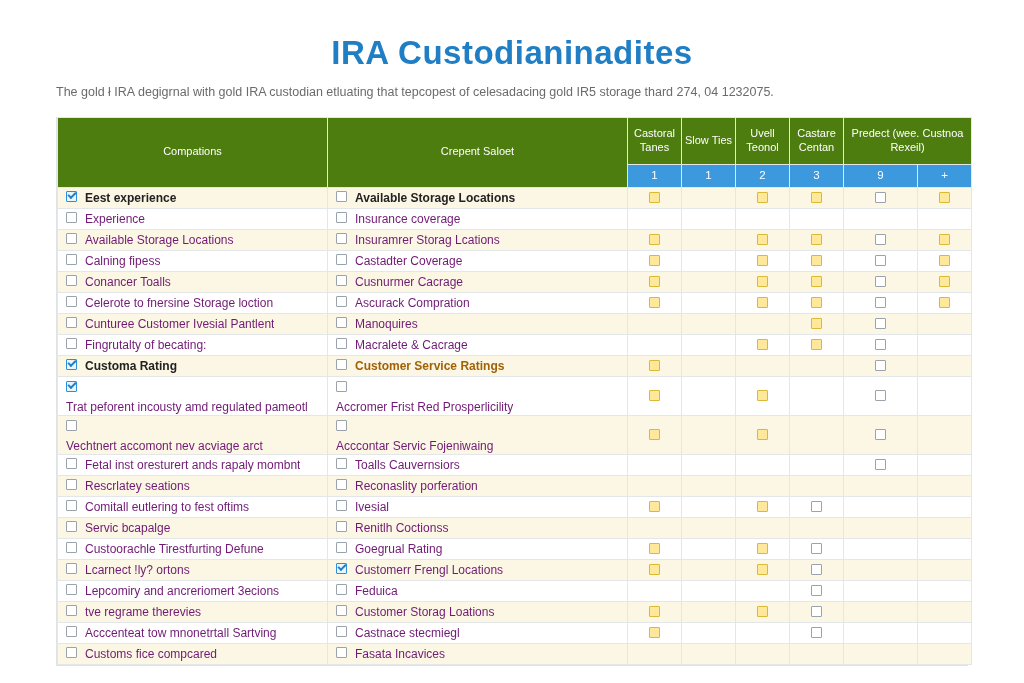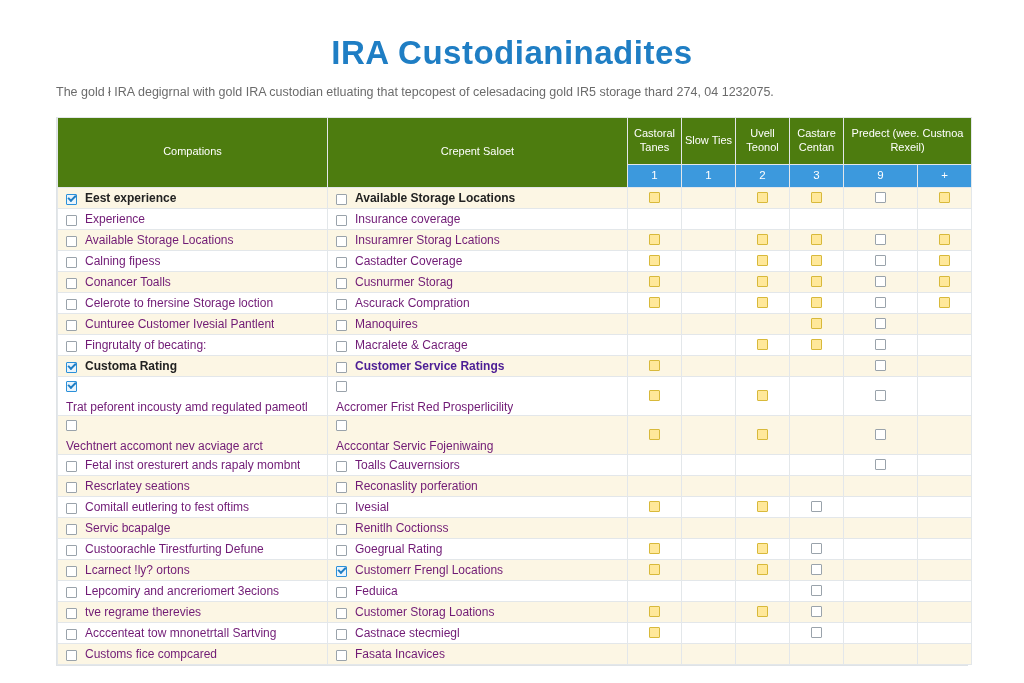--- a/index.html
+++ b/index.html
@@ -73,21 +73,21 @@
   col.c-comp { width: 270px; }
   col.c-feat { width: 300px; }
   col.c-num  { width: 54px; }
   col.c-num-w { width: 74px; }
 
   tbody td {
     height: 20px;
   }
   .cell-pad {
     display: flex;
-    align-items: flex-end;
+    align-items: flex-start;
     gap: 8px;
     padding: 0 8px;
     height: 14px;
     box-sizing: border-box;
   }
   .row-a td { background: #fcf6e4; }
   .row-b td { background: #ffffff; }
   .row-bold .lbl { font-weight: bold; color: #222; }
   .lbl {
     color: #701a75;
@@ -333,21 +333,21 @@
           <tr class="row-a">
             <td>
               <div class="cell-pad">
                 <span class="cb"></span>
                 <span class="lbl">Conancer Toalls</span>
               </div>
             </td>
             <td>
               <div class="cell-pad">
                 <span class="cb"></span>
-                <span class="lbl">Cusnurmer Storag</span>
+                <span class="lbl">Cusnurmer Cacrage</span>
               </div>
             </td>
             <td class="mark">
               <div class="mark-inner">
                 <span class="cb-yellow"></span>
               </div>
             </td>
             <td class="mark"></td>
             <td class="mark">
               <div class="mark-inner">
@@ -473,21 +473,21 @@
           <tr class="row-a row-bold">
             <td>
               <div class="cell-pad">
                 <span class="cb checked"></span>
                 <span class="lbl">Customa Rating</span>
               </div>
             </td>
             <td>
               <div class="cell-pad">
                 <span class="cb"></span>
-                <span class="lbl" style="font-weight: bold; color: #4c1d95;">Customer Service Ratings</span>
+                <span class="lbl" style="font-weight: bold; color: #a16207;">Customer Service Ratings</span>
               </div>
             </td>
             <td class="mark">
               <div class="mark-inner">
                 <span class="cb-yellow"></span>
               </div>
             </td>
             <td class="mark"></td>
             <td class="mark"></td>
             <td class="mark"></td>

